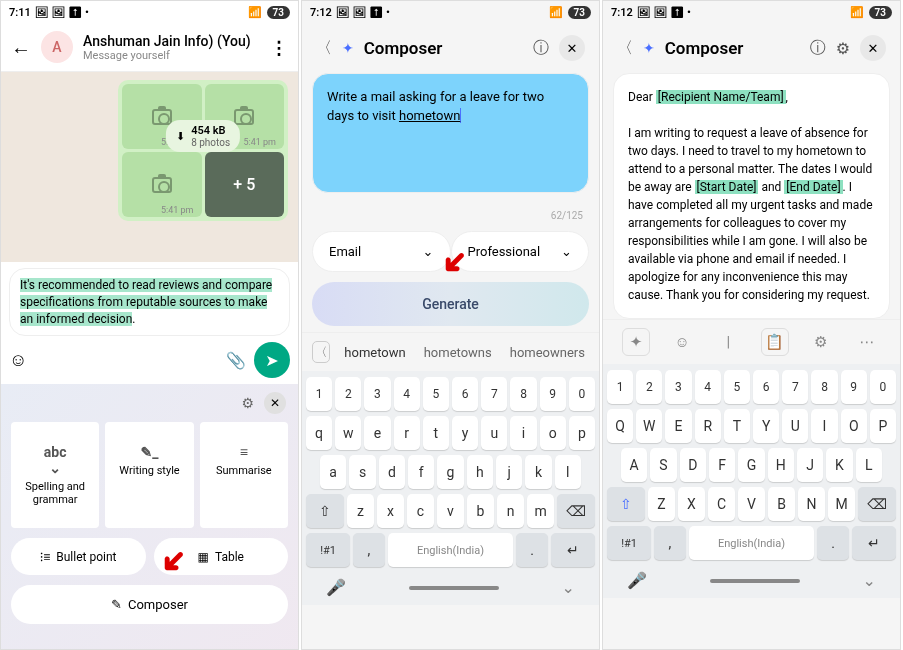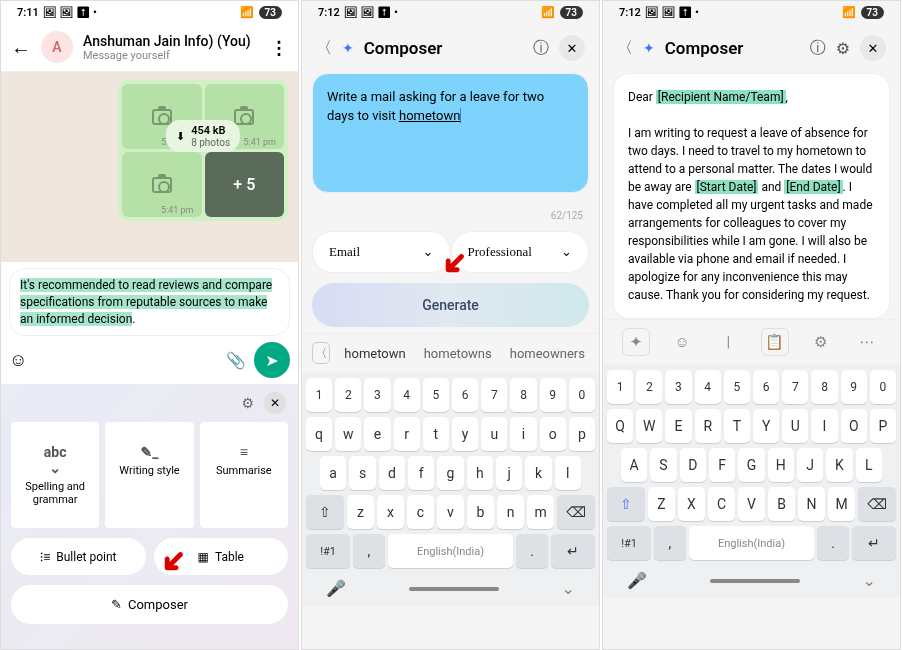--- a/index.html
+++ b/index.html
@@ -1,18 +1,18 @@
 <!DOCTYPE html>
 <html><head>
 <meta charset="utf-8">
 <style>
 * { box-sizing: border-box; margin: 0; padding: 0; }
 body { font-family: -apple-system, BlinkMacSystemFont, "Segoe UI", Roboto, sans-serif; background: #fff; display: flex; gap: 2px; width: 903px; height: 650px; }
 .screen { width: 299px; height: 650px; background: #fff; position: relative; border: 1px solid #ddd; overflow: hidden; }
-.status-bar { height: 22px; display: flex; justify-content: space-between; align-items: center; padding: 0 16px; font-size: 11px; font-weight: 600; background: #fff; }
+.status-bar { height: 22px; display: flex; justify-content: space-between; align-items: center; padding: 0 8px; font-size: 11px; font-weight: 600; background: #fff; }
 .status-left { display: flex; align-items: center; gap: 4px; }
 .status-right { display: flex; align-items: center; gap: 4px; }
 .battery-pill { background: #333; color: #fff; border-radius: 9px; padding: 1px 6px; font-size: 10px; }
 
 
 .wa-header { display: flex; align-items: center; padding: 8px 10px; gap: 10px; border-bottom: 1px solid #eee; }
 .wa-back { font-size: 20px; }
 .wa-avatar { width: 32px; height: 32px; background: #fce4e4; border-radius: 50%; display: flex; align-items: center; justify-content: center; color: #c66; font-size: 14px; font-weight: 500; }
 .wa-title-box { flex: 1; }
 .wa-title { font-size: 14px; font-weight: 500; }
@@ -51,21 +51,21 @@
 .comp-back { font-size: 16px; color: #555; }
 .comp-sparkle { color: #4a6fff; font-size: 14px; }
 .comp-title { font-size: 17px; font-weight: 600; flex: 1; }
 .comp-info { font-size: 16px; color: #555; }
 .comp-close { width: 26px; height: 26px; background: #e8e8e8; border-radius: 50%; display: flex; align-items: center; justify-content: center; font-size: 13px; }
 .comp-settings { font-size: 16px; color: #555; }
 .comp-card { background: #7dd3fc; border-radius: 16px; margin: 0 10px; padding: 14px; font-size: 13px; line-height: 1.45; border: 1px solid #eee; }
 .comp-card .underline { text-decoration: underline; }
 .comp-card .cursor { border-right: 1.5px solid #4a6fff; }
 .char-count { text-align: right; font-size: 10px; color: #aaa; margin: 17px 16px 0 0; }
-.dropdown-row { display: flex; margin: 10px 10px 0; font-family: Liberation Serif, serif; }
+.dropdown-row { display: flex; margin: 10px 10px 0; }
 .dropdown { flex: 1; background: #fff; border-radius: 22px; padding: 12px 16px; font-size: 13px; display: flex; align-items: center; justify-content: space-between; border: 1px solid #eee; }
 .gen-btn { margin: 10px 10px 0; background: linear-gradient(90deg, #d8dcf5, #e0e8f0, #d0e8ec); border-radius: 24px; padding: 14px; text-align: center; font-size: 14px; font-weight: 500; color: #3a4a6a; position: relative; }
 .suggest-bar { display: flex; align-items: center; padding: 8px 10px; gap: 10px; font-size: 13px; color: #666; border-top: 1px solid #eee; margin-top: 6px; }
 .sug-back { width: 22px; height: 22px; border: 1px solid #ccc; border-radius: 5px; display: flex; align-items: center; justify-content: center; font-size: 12px; }
 .sug-word { padding: 2px 4px; }
 .sug-word.active { color: #333; }
 .keyboard { background: #eef0f2; padding: 6px 4px 8px; }
 .kb-row { display: flex; gap: 3px; margin-bottom: 5px; justify-content: center; }
 .key { flex: 1; background: #fff; border-radius: 5px; height: 34px; display: flex; align-items: center; justify-content: center; font-size: 14px; color: #333; box-shadow: 0 1px 1px rgba(0,0,0,0.15); }
 .key.num { font-size: 12px; }

